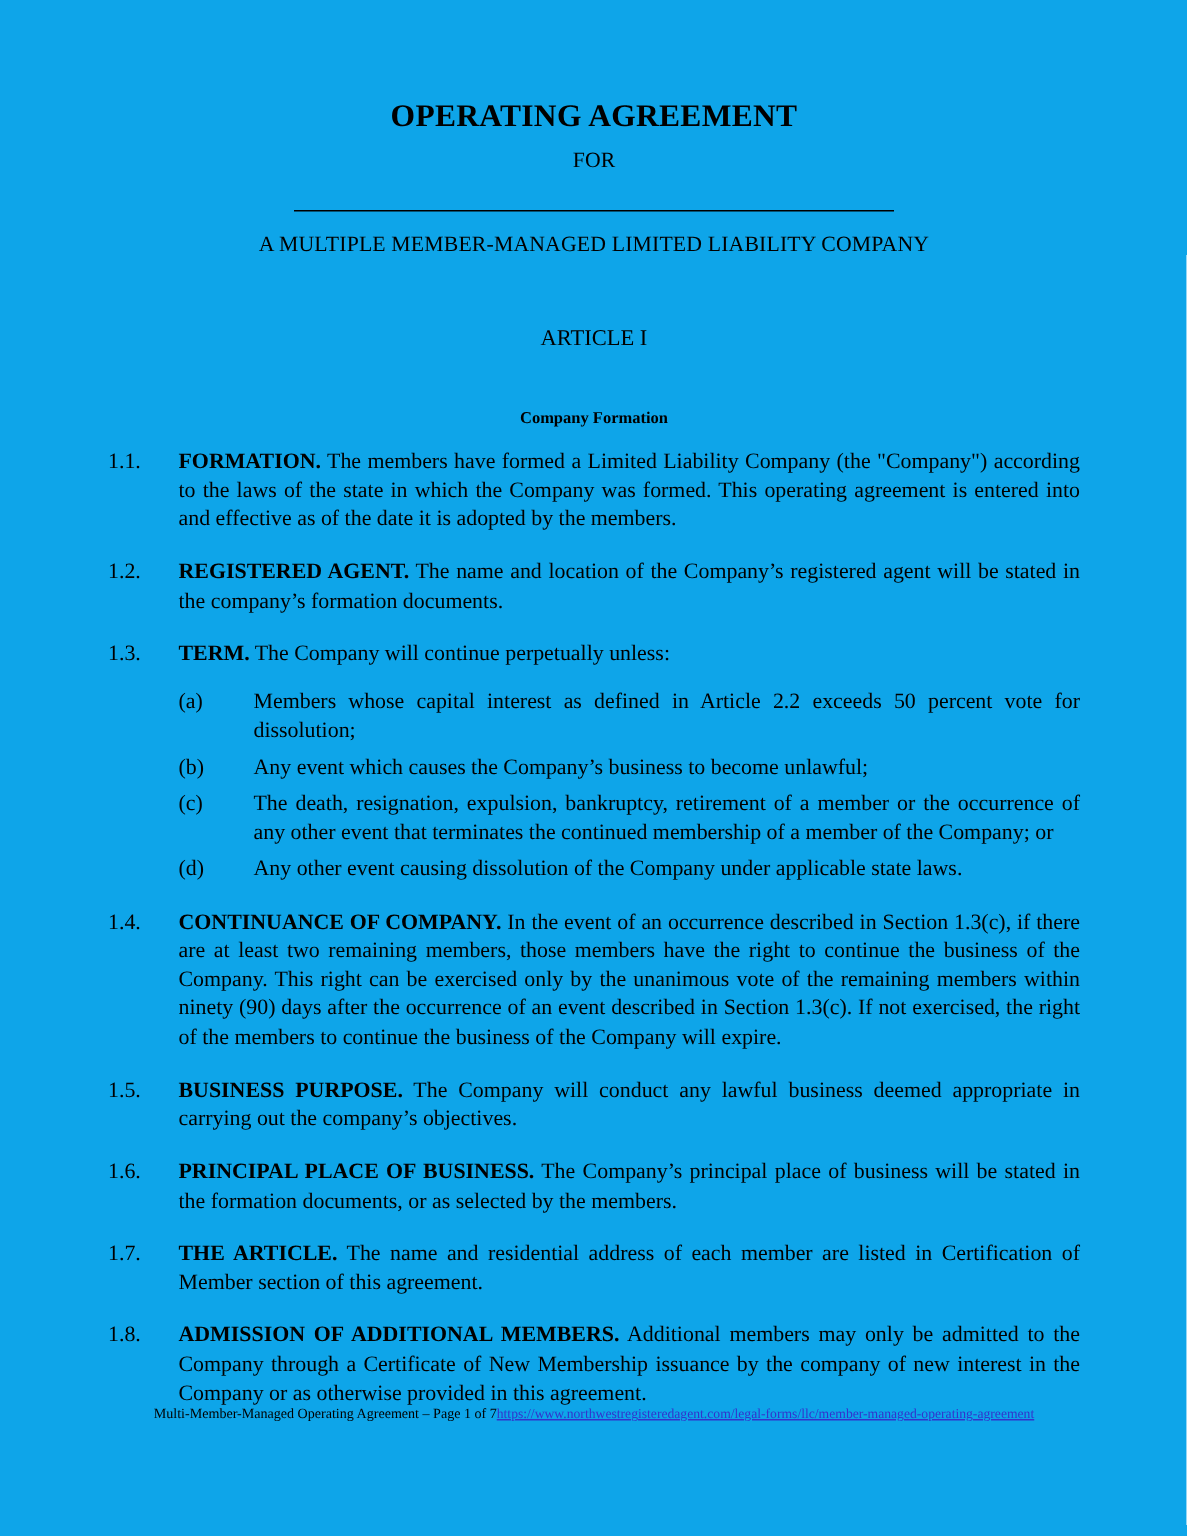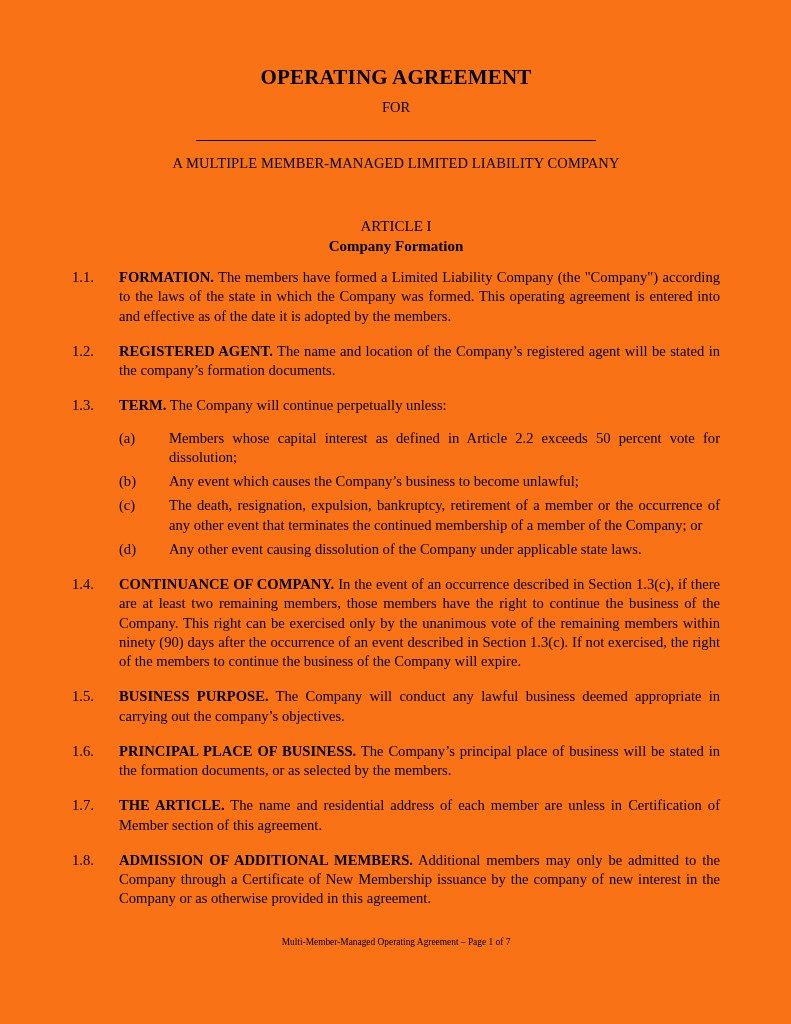--- a/index.html
+++ b/index.html
@@ -9,21 +9,21 @@
     background: #ffffff;
   }
   body {
     font-family: "Liberation Serif", "DejaVu Serif", serif;
     color: #000000;
   }
   .page {
     position: relative;
     width: 791px;
     height: 1024px;
-    background: #f97316;
+    background: #0ea5e9;
     box-sizing: border-box;
     overflow: hidden;
   }
   .content {
     position: absolute;
     left: 72px;
     top: 0;
     width: 648px;
   }
 
@@ -66,23 +66,24 @@
   .article-head {
     text-align: center;
     margin-top: 43px;
   }
   .article-num {
     font-size: 15px;
     font-weight: normal;
     line-height: 1.35;
   }
   .article-name {
-    font-size: 15px;
+    font-size: 11px;
     font-weight: bold;
     line-height: 1.35;
+    margin-top: 36px;
   }
 
   
   .clauses {
     margin-top: 12px;
   }
   .clause {
     display: flex;
     align-items: flex-start;
     margin-bottom: 16px;
@@ -226,28 +227,29 @@
         <div class="clause-body"><span class="clause-title">BUSINESS PURPOSE.</span><span> The Company will conduct any lawful business deemed appropriate in carrying out the company’s objectives.</span></div>
       </div>
 
       <div class="clause">
         <div class="clause-num">1.6.</div>
         <div class="clause-body"><span class="clause-title">PRINCIPAL PLACE OF BUSINESS.</span><span> The Company’s principal place of business will be stated in the formation documents, or as selected by the members.</span></div>
       </div>
 
       <div class="clause">
         <div class="clause-num">1.7.</div>
-        <div class="clause-body"><span class="clause-title">THE ARTICLE.</span><span> The name and residential address of each member are unless in Certification of Member section of this agreement.</span></div>
+        <div class="clause-body"><span class="clause-title">THE ARTICLE.</span><span> The name and residential address of each member are listed in Certification of Member section of this agreement.</span></div>
       </div>
 
       <div class="clause">
         <div class="clause-num">1.8.</div>
         <div class="clause-body"><span class="clause-title">ADMISSION OF ADDITIONAL MEMBERS.</span><span> Additional members may only be admitted to the Company through a Certificate of New Membership issuance by the company of new interest in the Company or as otherwise provided in this agreement.</span></div>
       </div>
 
     </div>
   </div>
 
   <div class="footer">
     <span class="footer-left">Multi-Member-Managed Operating Agreement – Page 1 of 7</span>
+    <a class="footer-right" href="#" style="color: rgb(51, 51, 204);">https://www.northwestregisteredagent.com/legal-forms/llc/member-managed-operating-agreement</a>
   </div>
 
 </div>
 
 </body></html>

